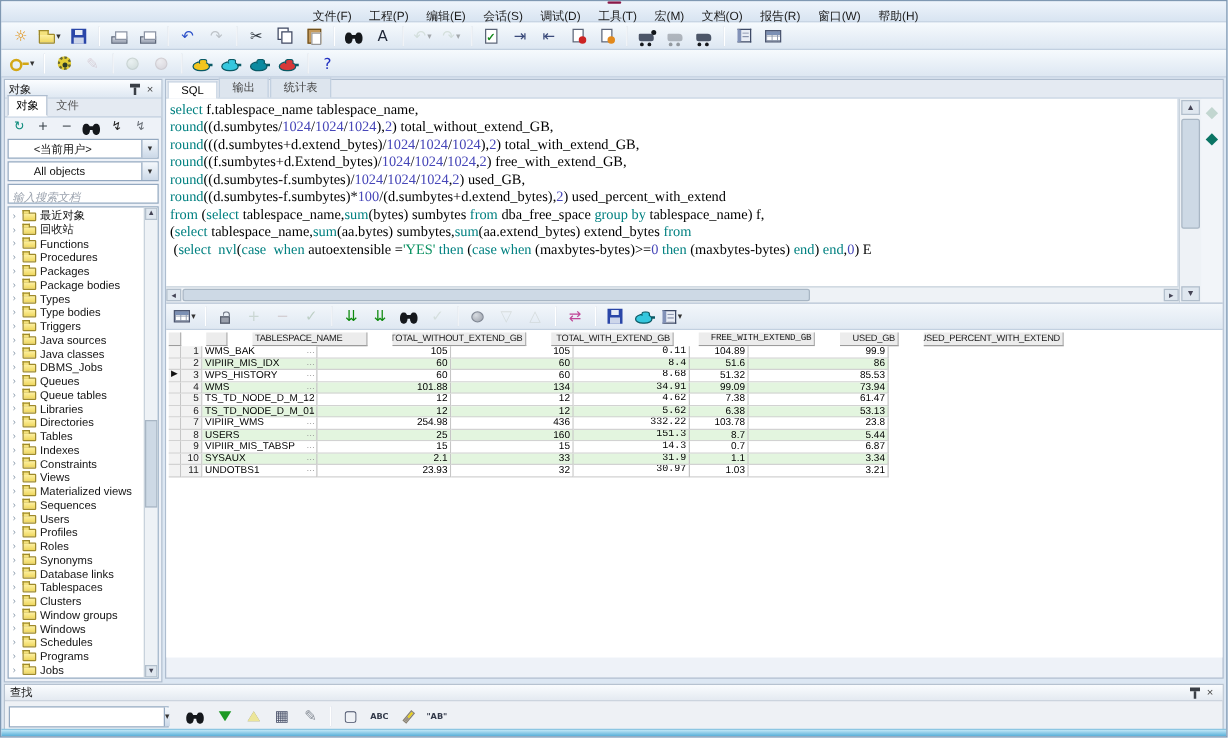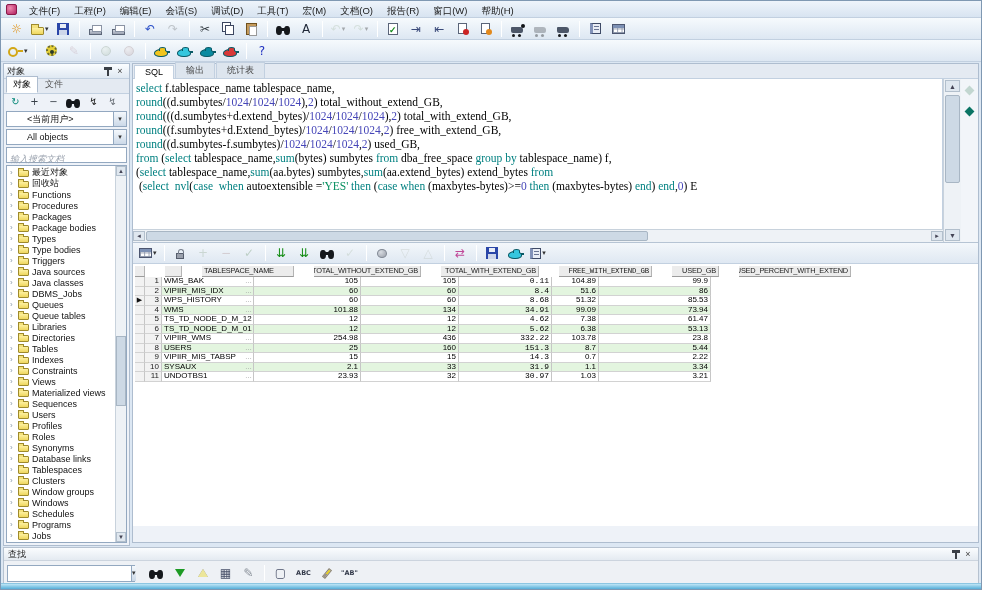--- a/index.html
+++ b/index.html
@@ -1,21 +1,21 @@
 <!DOCTYPE html>
 <html><head>
 <meta charset="utf-8">
 <style>
   html,body{margin:0;padding:0;background:#9fb6cc;}
   *{box-sizing:border-box;}
   #win{position:relative;width:982px;height:590px;background:#dce7f3;border:1px solid #7f98b2;
        font-family:"Liberation Sans",sans-serif;overflow:hidden;}
   
   #menubar{position:absolute;left:0;top:0;width:100%;height:17px;display:flex;align-items:center;
-           background:linear-gradient(#eef4fb,#d8e4f1);border-bottom:1px solid #c2d0e0;padding-left:3px;}
+           background:linear-gradient(#eef4fb,#d8e4f1);border-bottom:1px solid #c2d0e0;padding-left:3px;flex-direction:column;}
   .appicon{width:11px;height:11px;margin:0 5px 0 2px;border-radius:2px;
            background:radial-gradient(circle at 35% 35%,#f08bb0,#b02060);border:1px solid #8a1848;}
   .menu-item{font-size:9.5px;color:#1a1a1a;padding:1px 7px;cursor:default;white-space:nowrap;}
   
   .toolbar{position:absolute;left:0;width:100%;height:22px;display:flex;align-items:center;
            background:linear-gradient(#f6fafd,#dde7f2);border-bottom:1px solid #c2d0e0;padding-left:4px;}
   #toolbar1{top:17px;} #toolbar2{top:39px;}
   .tbtn{position:relative;min-width:21px;height:19px;display:inline-flex;align-items:center;justify-content:center;
         border:1px solid transparent;border-radius:2px;margin:0 1px;padding:0 1px;}
   .tbtn.dis{opacity:.38;filter:grayscale(55%);}
@@ -538,20 +538,21 @@
         <span class="etab act">SQL</span>
         <span class="etab">输出</span>
         <span class="etab">统计表</span>
       </div>
     <div id="edtext">
         <div class="sqlline"><span class="tok-k">select</span><span class="tok-p"> f.tablespace_name tablespace_name,</span></div>
         <div class="sqlline"><span class="tok-k">round</span><span class="tok-p">((d.sumbytes/</span><span class="tok-n">1024</span><span class="tok-p">/</span><span class="tok-n">1024</span><span class="tok-p">/</span><span class="tok-n">1024</span><span class="tok-p">),</span><span class="tok-n">2</span><span class="tok-p">) total_without_extend_GB,</span></div>
         <div class="sqlline"><span class="tok-k">round</span><span class="tok-p">(((d.sumbytes+d.extend_bytes)/</span><span class="tok-n">1024</span><span class="tok-p">/</span><span class="tok-n">1024</span><span class="tok-p">/</span><span class="tok-n">1024</span><span class="tok-p">),</span><span class="tok-n">2</span><span class="tok-p">) total_with_extend_GB,</span></div>
         <div class="sqlline"><span class="tok-k">round</span><span class="tok-p">((f.sumbytes+d.Extend_bytes)/</span><span class="tok-n">1024</span><span class="tok-p">/</span><span class="tok-n">1024</span><span class="tok-p">/</span><span class="tok-n">1024</span><span class="tok-p">,</span><span class="tok-n">2</span><span class="tok-p">) free_with_extend_GB,</span></div>
         <div class="sqlline"><span class="tok-k">round</span><span class="tok-p">((d.sumbytes-f.sumbytes)/</span><span class="tok-n">1024</span><span class="tok-p">/</span><span class="tok-n">1024</span><span class="tok-p">/</span><span class="tok-n">1024</span><span class="tok-p">,</span><span class="tok-n">2</span><span class="tok-p">) used_GB,</span></div>
+        <div class="sqlline"><span class="tok-k">round</span><span class="tok-p">((d.sumbytes-f.sumbytes)*</span><span class="tok-n">100</span><span class="tok-p">/(d.sumbytes+d.extend_bytes),</span><span class="tok-n">2</span><span class="tok-p">) used_percent_with_extend</span></div>
         <div class="sqlline"><span class="tok-k">from</span><span class="tok-p"> (</span><span class="tok-k">select</span><span class="tok-p"> tablespace_name,</span><span class="tok-k">sum</span><span class="tok-p">(bytes) sumbytes </span><span class="tok-k">from</span><span class="tok-p"> dba_free_space </span><span class="tok-k">group by</span><span class="tok-p"> tablespace_name) f,</span></div>
         <div class="sqlline"><span class="tok-p">(</span><span class="tok-k">select</span><span class="tok-p"> tablespace_name,</span><span class="tok-k">sum</span><span class="tok-p">(aa.bytes) sumbytes,</span><span class="tok-k">sum</span><span class="tok-p">(aa.extend_bytes) extend_bytes </span><span class="tok-k">from</span></div>
         <div class="sqlline"><span class="tok-p"> (</span><span class="tok-k">select</span><span class="tok-p">  </span><span class="tok-k">nvl</span><span class="tok-p">(</span><span class="tok-k">case</span><span class="tok-p">  </span><span class="tok-k">when</span><span class="tok-p"> autoextensible =</span><span class="tok-s">'YES'</span><span class="tok-p"> </span><span class="tok-k">then</span><span class="tok-p"> (</span><span class="tok-k">case</span><span class="tok-p"> </span><span class="tok-k">when</span><span class="tok-p"> (maxbytes-bytes)&gt;=</span><span class="tok-n">0</span><span class="tok-p"> </span><span class="tok-k">then</span><span class="tok-p"> (maxbytes-bytes) </span><span class="tok-k">end</span><span class="tok-p">) </span><span class="tok-k">end</span><span class="tok-p">,</span><span class="tok-n">0</span><span class="tok-p">) E</span></div>
       </div>
     <div id="edvs">
       <div class="arr a-up">▲</div>
       <div class="thumb"></div>
       <div class="arr a-dn">▼</div>
     </div>
     <div id="edstrip">
@@ -742,21 +743,21 @@
             <div class="gc c-ind"></div>
             <div class="gc c-num">9</div>
             <div class="gc c-name">
               <span>VIPIIR_MIS_TABSP</span>
               <span class="ellip">…</span>
             </div>
             <div class="gc c-v0">15</div>
             <div class="gc c-v1">15</div>
             <div class="gc c-v2">14.3</div>
             <div class="gc c-v3">0.7</div>
-            <div class="gc c-v4">2.22</div>
+            <div class="gc c-v4">6.87</div>
           </div>
           <div class="grow alt">
             <div class="gc c-ind"></div>
             <div class="gc c-num">10</div>
             <div class="gc c-name">
               <span>SYSAUX</span>
               <span class="ellip">…</span>
             </div>
             <div class="gc c-v0">2.1</div>
             <div class="gc c-v1">33</div>

